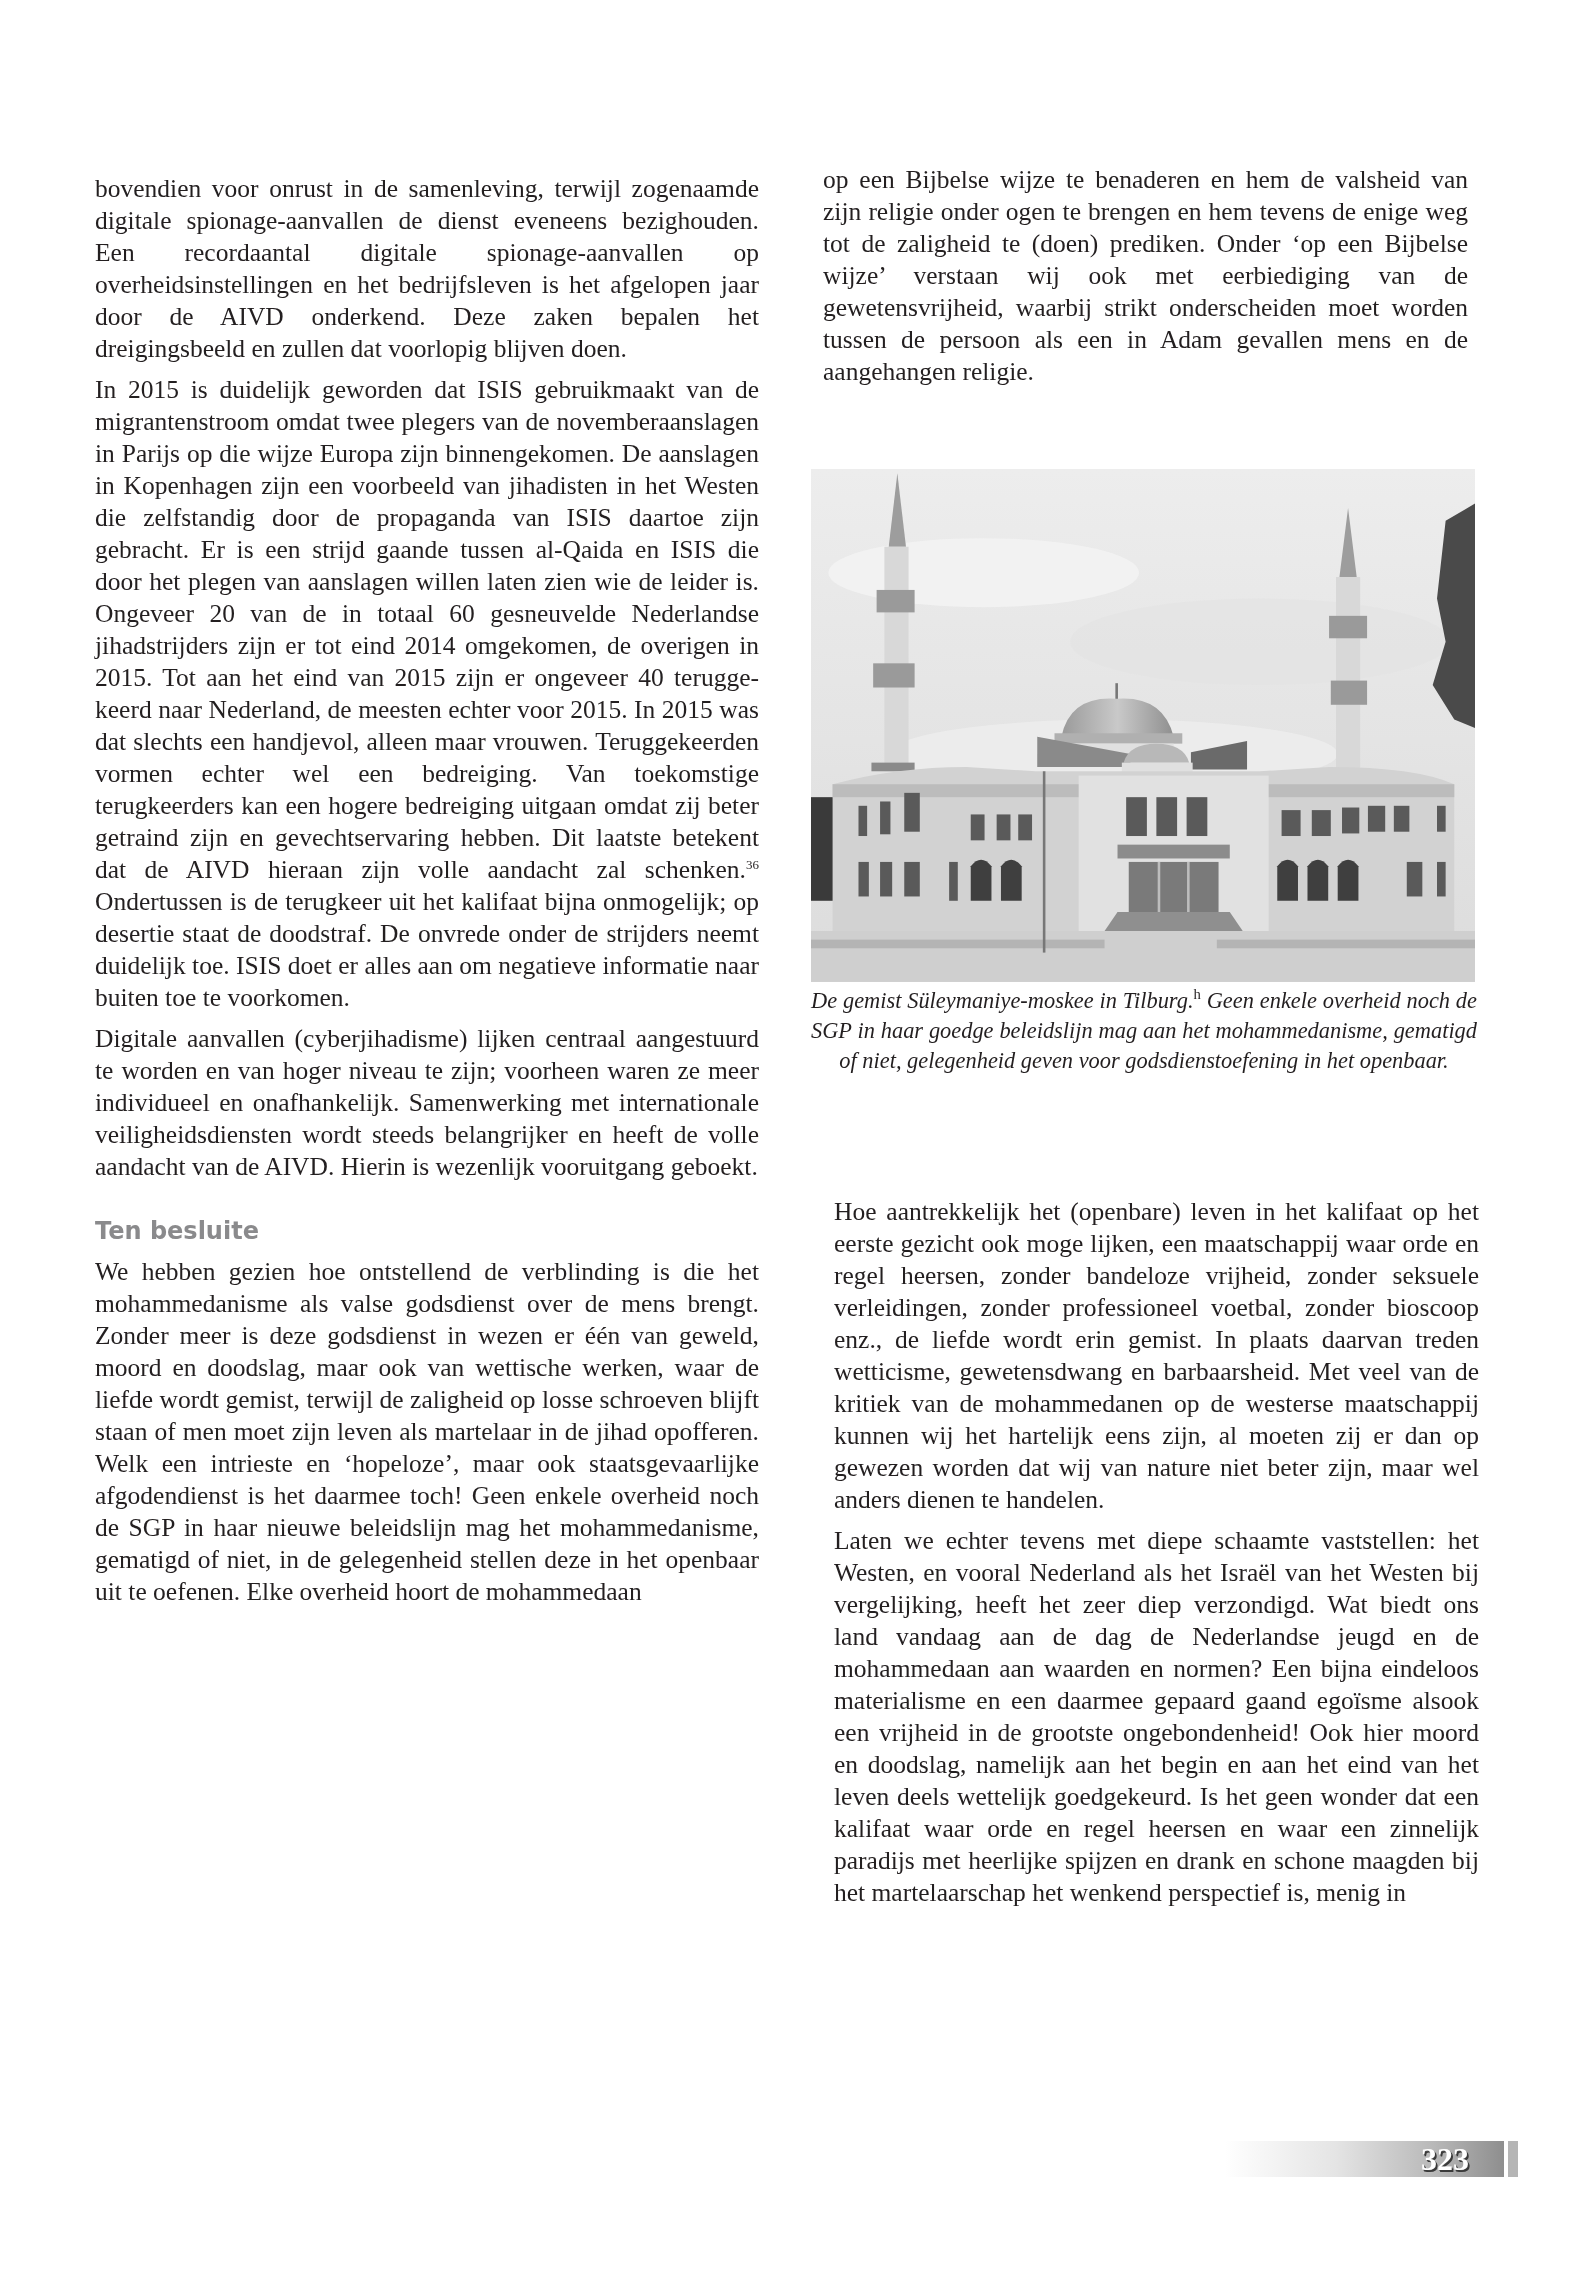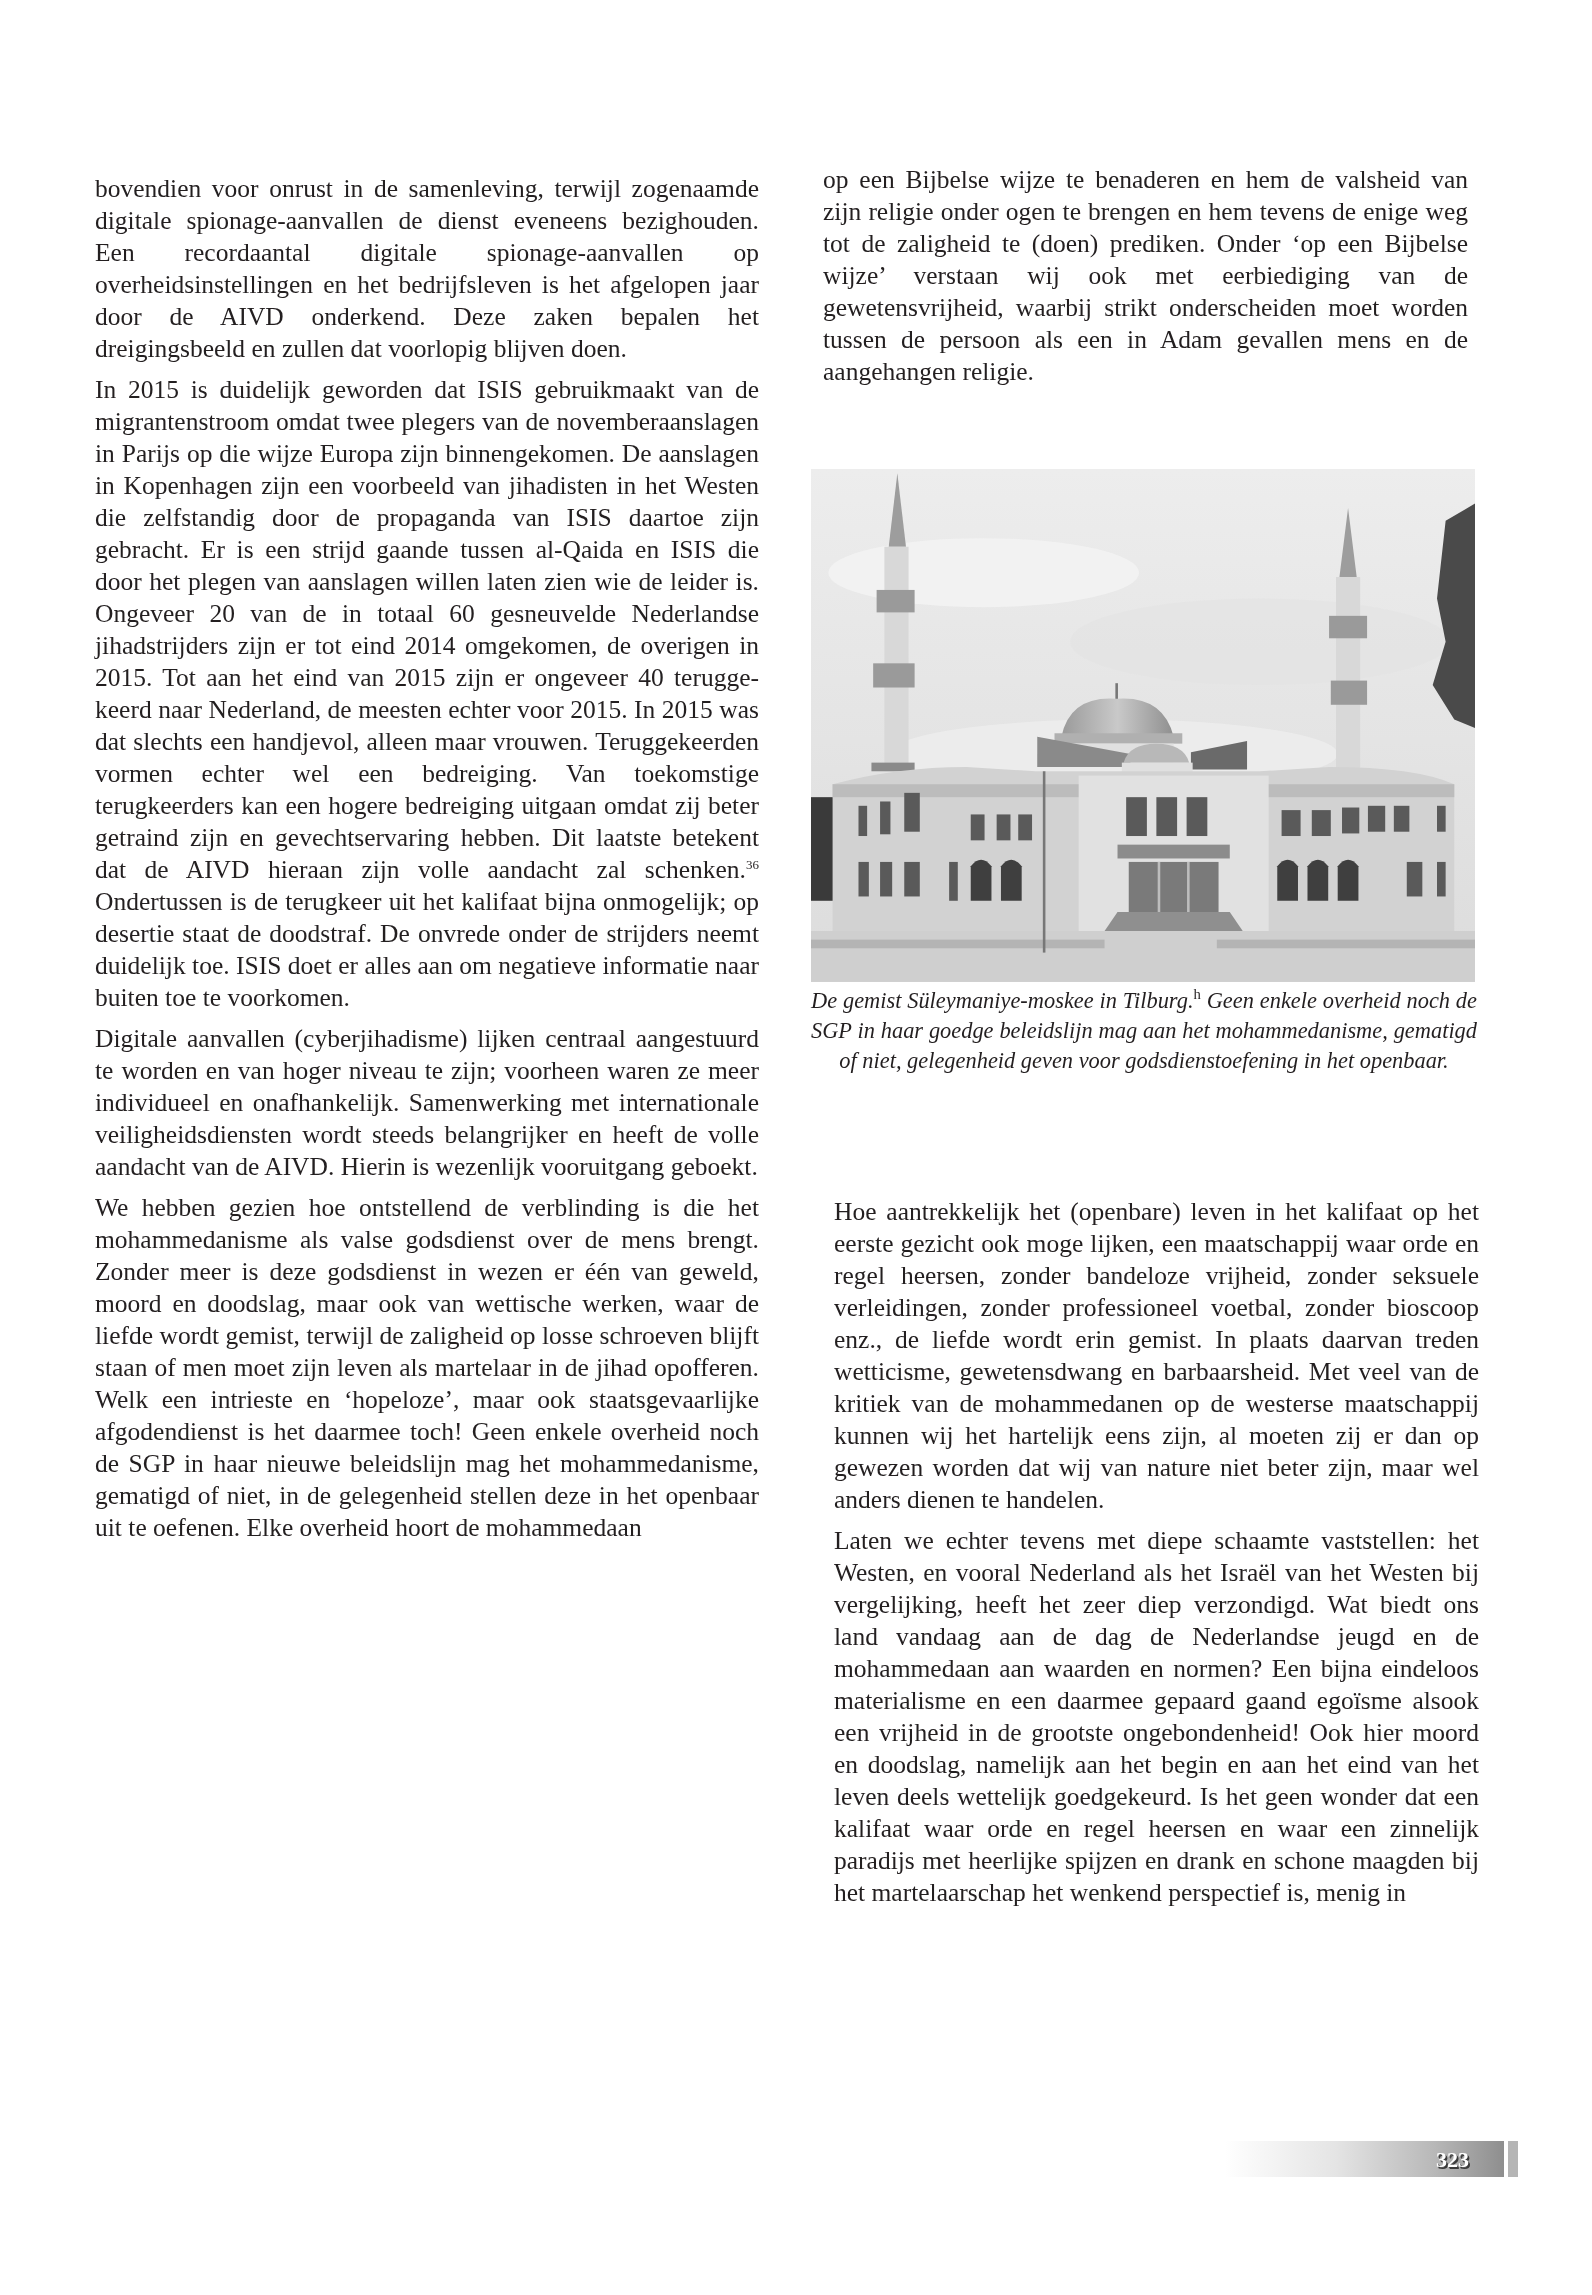--- a/index.html
+++ b/index.html
@@ -41,31 +41,32 @@
   #page-bar {
     position: absolute; left: 1225px; top: 2141px; width: 279px; height: 36px;
     background: linear-gradient(to right, #ffffff 0%, #e4e4e4 40%, #b8b8b8 75%, #8e8e8e 100%);
   }
   #page-bar-end {
     position: absolute; left: 1508px; top: 2141px; width: 10.4px; height: 36px; background: #b5b5b5;
   }
   #page-number {
     position: absolute; right: 35px; top: 2.6px;
     font-family: "Liberation Serif", "DejaVu Serif", serif;
-    font-weight: bold; font-size: 22px; line-height: 31px; color: #ffffff;
+    font-weight: bold; font-size: 32px; line-height: 31px; color: #ffffff;
     text-shadow: 1.7px 1.7px 0 #3a3a3a, 0.9px 0.9px 0 #555;
   }
 </style>
 </head>
 <body>
 
 <div id="left-col" class="col">
   <p>bovendien voor onrust in de samenleving, terwijl zogenaamde digitale spionage-aanvallen de dienst eveneens bezighouden. Een recordaantal digitale spionage-aanvallen op overheidsinstellingen en het bedrijfsleven is het afgelopen jaar door de AIVD on­derkend. Deze zaken bepalen het dreigingsbeeld en zullen dat voorlopig blijven doen.</p>
   <p style="text-align-last:left"><span>In 2015 is duidelijk geworden dat ISIS gebruikmaakt van de migrantenstroom omdat twee plegers van de novemberaanslagen in Parijs op die wijze Europa zijn binnengekomen. De aanslagen in Kopenhagen zijn een voorbeeld van jihadisten in het Westen die zelfstandig door de propaganda van ISIS daartoe zijn gebracht. Er is een strijd gaande tussen al-Qaida en ISIS die door het plegen van aanslagen willen laten zien wie de leider is. Ongeveer 20 van de in totaal 60 gesneuvelde Nederlandse jihadstrijders zijn er tot eind 2014 omgekomen, de overigen in 2015. Tot aan het eind van 2015 zijn er ongeveer 40 terugge­keerd naar Nederland, de meesten echter voor 2015. In 2015 was dat slechts een handjevol, alleen maar vrouwen. Teruggekeerden vormen echter wel een bedreiging. Van toekomstige terugkeerders kan een hogere bedreiging uitgaan omdat zij beter getraind zijn en gevechtservaring hebben. Dit laatste betekent dat de AIVD hieraan zijn volle aandacht zal schen­ken.</span><sup>36</sup> <span>Ondertussen is de terugkeer uit het kalifaat bijna onmogelijk; op desertie staat de doodstraf. De onvrede onder de strijders neemt duidelijk toe. ISIS doet er alles aan om negatieve informatie naar buiten toe te voorkomen.</span></p>
   <p>Digitale aanvallen (cyberjihadisme) lijken centraal aangestuurd te worden en van hoger niveau te zijn; voorheen waren ze meer individueel en onafhanke­lijk. Samenwerking met internationale veiligheids­diensten wordt steeds belangrijker en heeft de volle aandacht van de AIVD. Hierin is wezenlijk vooruit­gang geboekt.</p>
+  <p class="section-heading">Ten besluite</p>
   <p>We hebben gezien hoe ontstellend de verblinding is die het mohammedanisme als valse godsdienst over de mens brengt. Zonder meer is deze godsdienst in wezen er één van geweld, moord en doodslag, maar ook van wettische werken, waar de liefde wordt ge­mist, terwijl de zaligheid op losse schroeven blijft staan of men moet zijn leven als martelaar in de jihad opofferen. Welk een intrieste en ‘hopeloze’, maar ook staatsgevaarlijke afgodendienst is het daarmee toch! Geen enkele overheid noch de SGP in haar nieuwe beleidslijn mag het mohammedanisme, gematigd of niet, in de gelegenheid stellen deze in het openbaar uit te oefenen. Elke overheid hoort de mohammedaan</p>
 </div>
 
 <div id="right-col-top" class="col">
   <p>op een Bijbelse wijze te benaderen en hem de valsheid van zijn religie onder ogen te brengen en hem tevens de enige weg tot de zaligheid te (doen) prediken. On­der ‘op een Bijbelse wijze’ verstaan wij ook met eer­biediging van de gewetensvrijheid, waarbij strikt on­derscheiden moet worden tussen de persoon als een in Adam gevallen mens en de aangehangen religie.</p>
 </div>
 
 <div id="photo" role="img" aria-label="De grote Süleymaniye-moskee in Tilburg">
   <svg width="664" height="513" viewBox="0 0 769 594" xmlns="http://www.w3.org/2000/svg">
     <defs>

